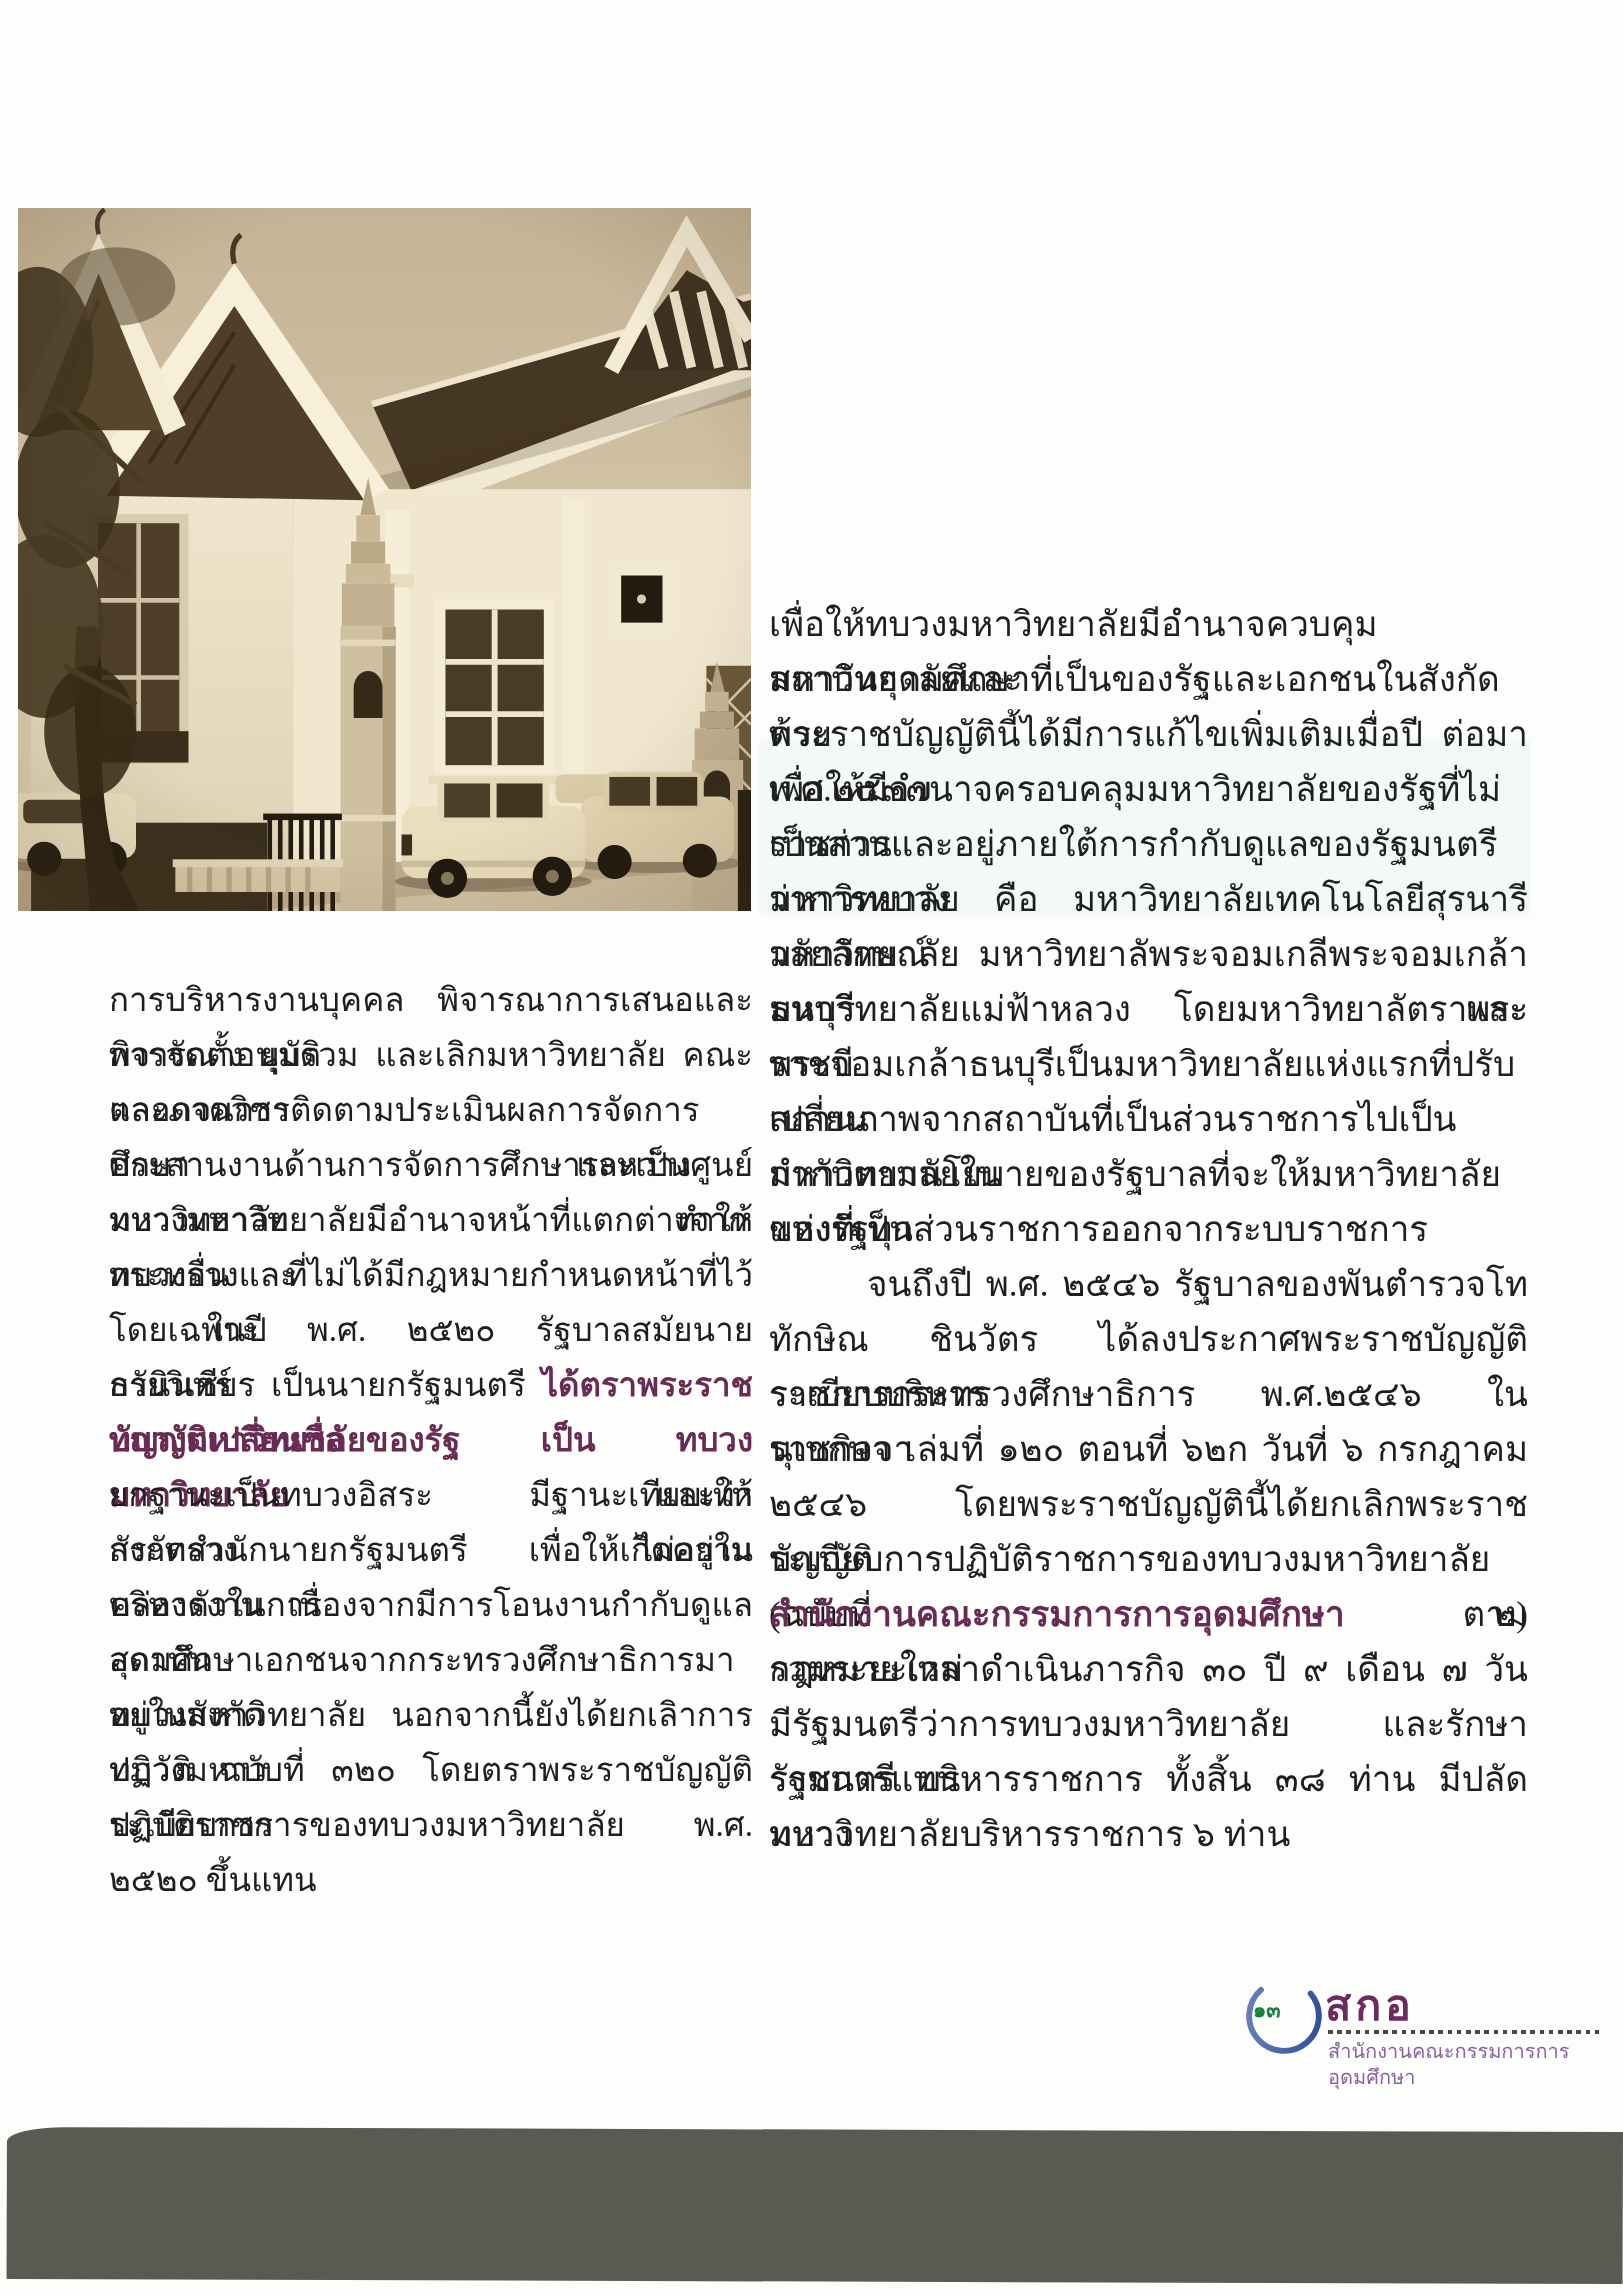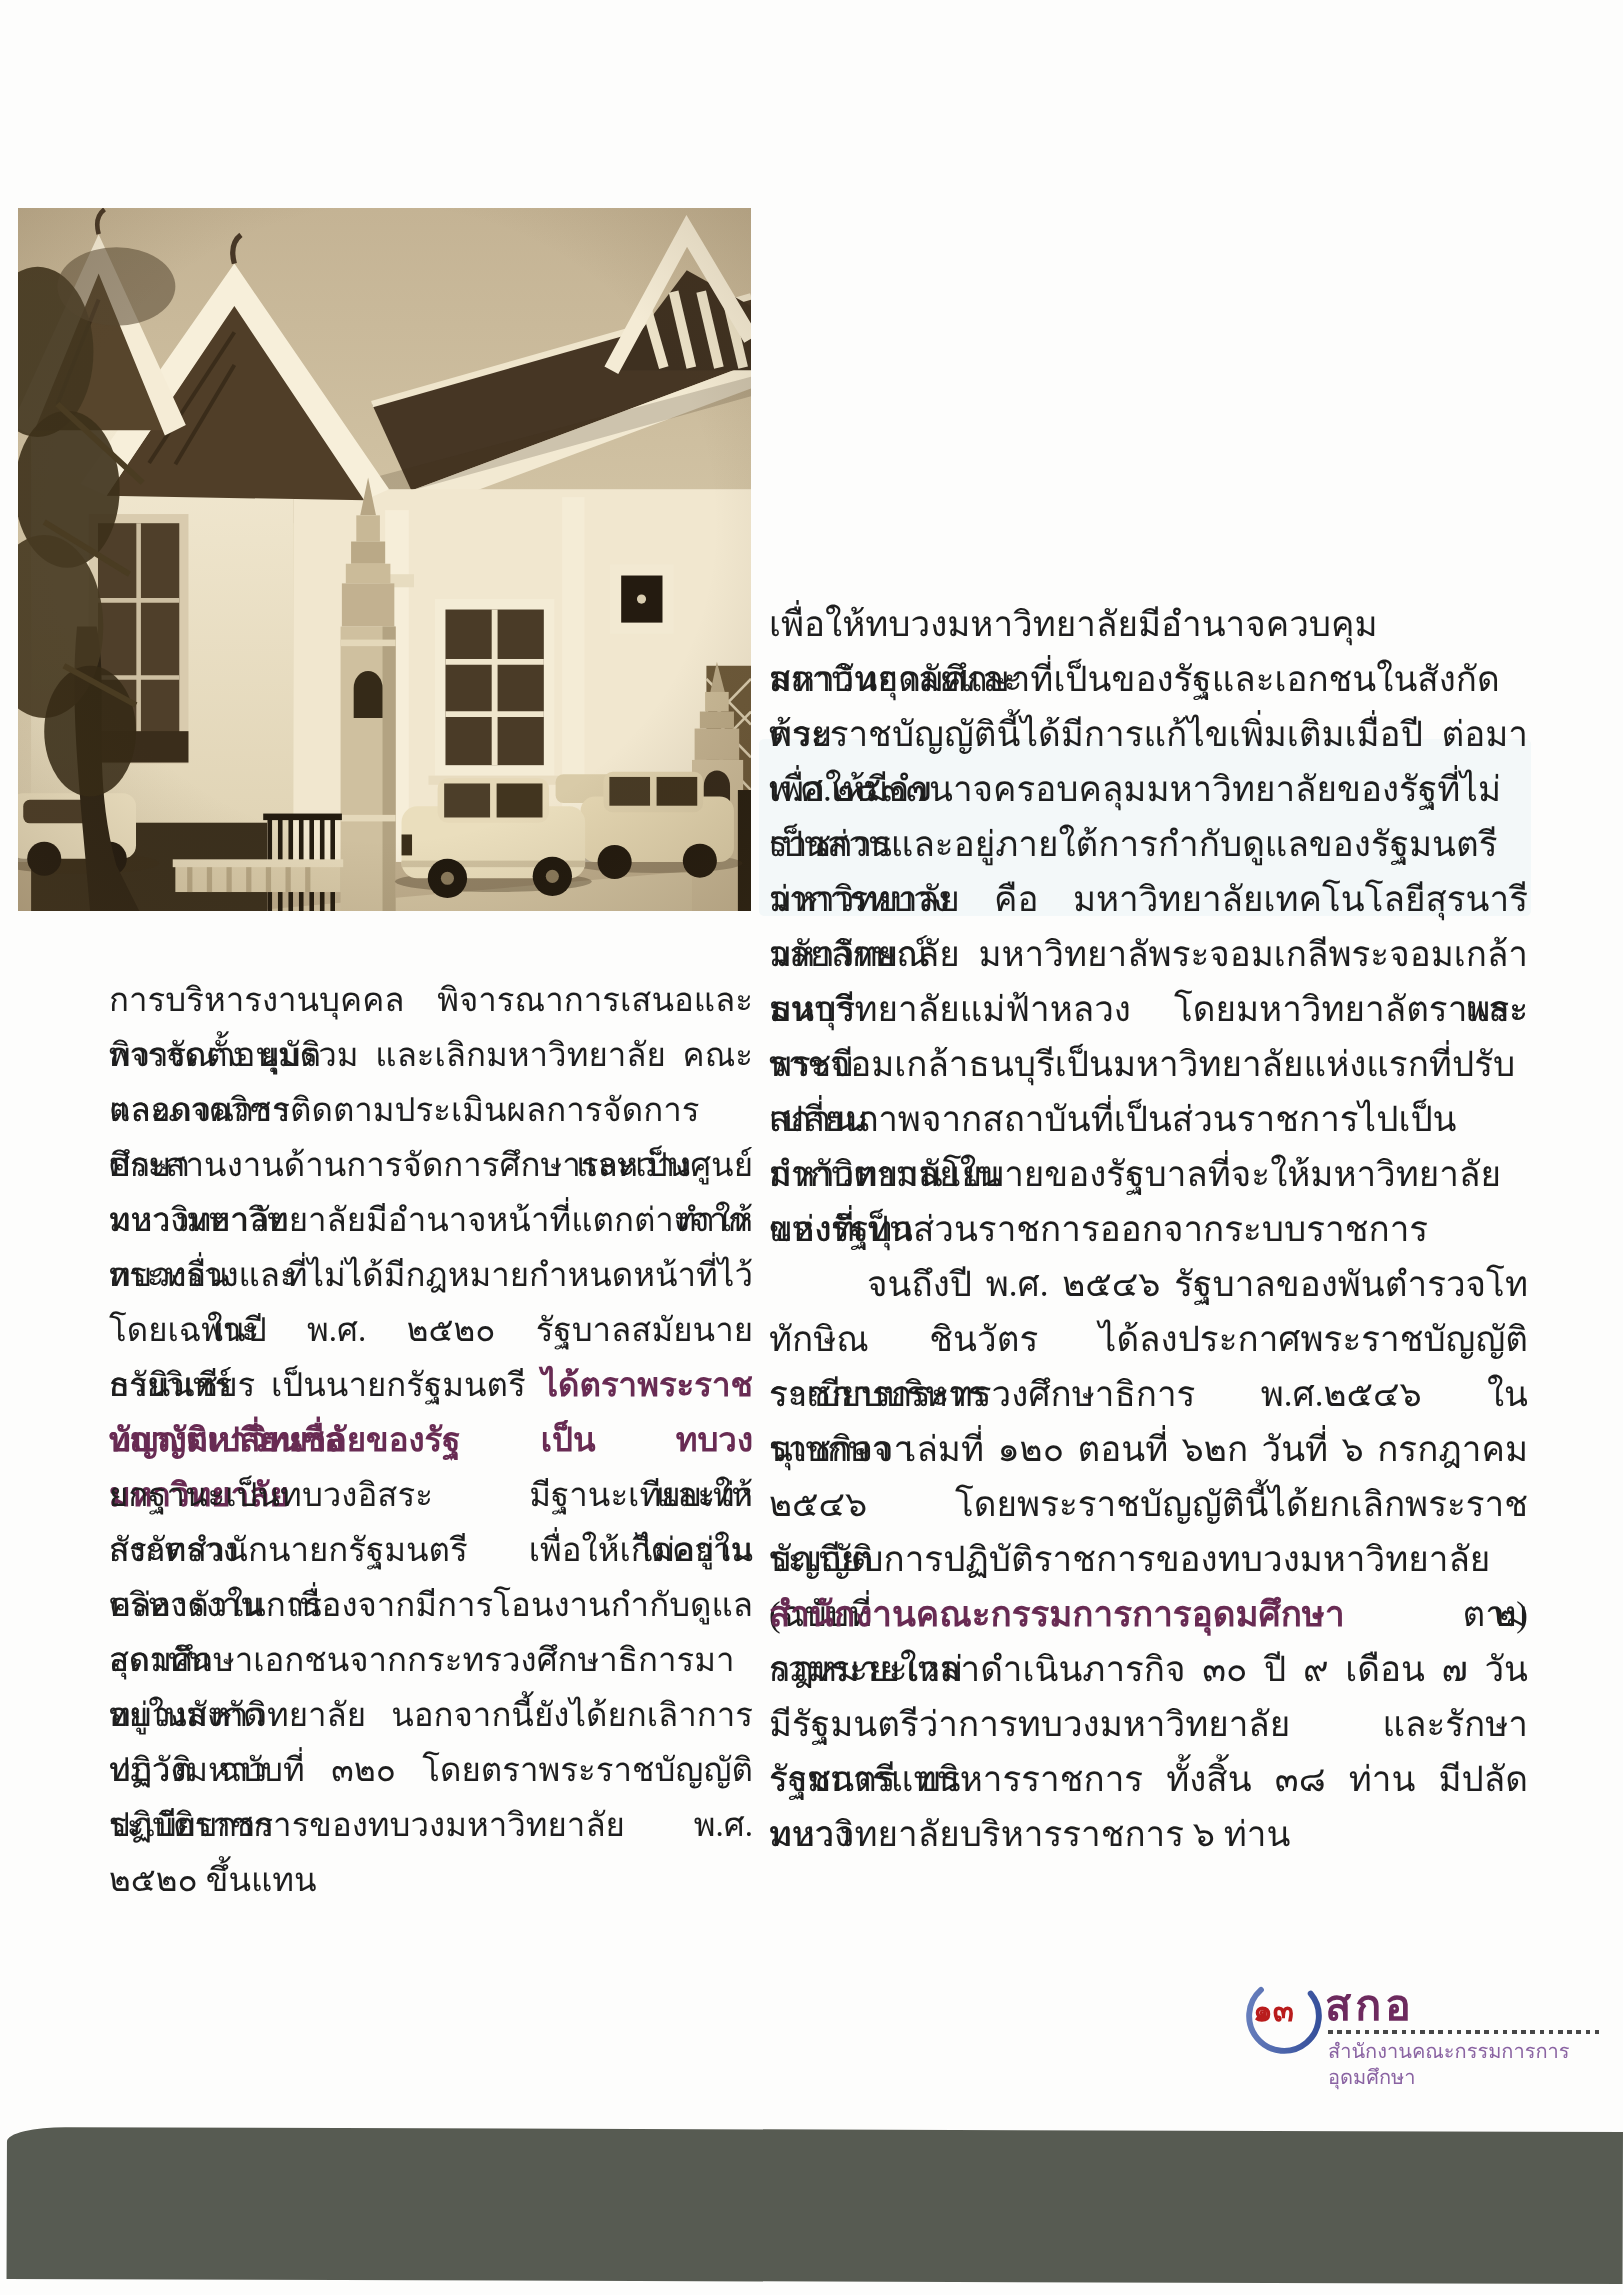--- a/index.html
+++ b/index.html
@@ -24,21 +24,21 @@
   .col-right{left:769px;top:570px;width:759px;font-size:35px;line-height:55px;margin-top:27px;}
   .line{text-align:justify;text-align-last:justify;height:55px;overflow:visible;}
   .line.end{text-align-last:left;}
   .line.indent{text-indent:98px;}
   .line .accent{font-weight:bold;color:var(--accent);}
   
   .ghost{position:absolute;left:759px;top:739px;width:772px;height:177px;
     background:#dceef2;opacity:.28;border-radius:5.2px;}
   
   .crescent{position:absolute;left:1236px;top:1968px;width:96px;height:96px;}
-  .pagenum{position:absolute;left:1253px;top:1991px;font-size:31px;font-weight:bold;color:#b91c1c;line-height:39px;}
+  .pagenum{position:absolute;left:1253px;top:1991px;font-size:21px;font-weight:bold;color:#15803d;line-height:39px;}
   .abbr{position:absolute;left:1325px;top:1982px;font-size:43px;font-weight:bold;
     color:var(--logo-abbr);letter-spacing:3.9px;line-height:47px;}
   .dotline{position:absolute;left:1328px;top:2030px;width:273px;height:3.9px;
     background:repeating-linear-gradient(90deg,#474747 0 4.6px,transparent 4.6px 9.2px);}
   .caption{position:absolute;left:1328px;top:2038px;font-size:20px;color:var(--caption);line-height:26px;}
   
   .bottom-band{position:absolute;left:6.5px;top:2127px;width:1616px;height:152px;
     background:var(--scan-band);border-top-left-radius:59px 14.4px;transform:rotate(0.18deg);transform-origin:left top;}
 </style>
 </head>

